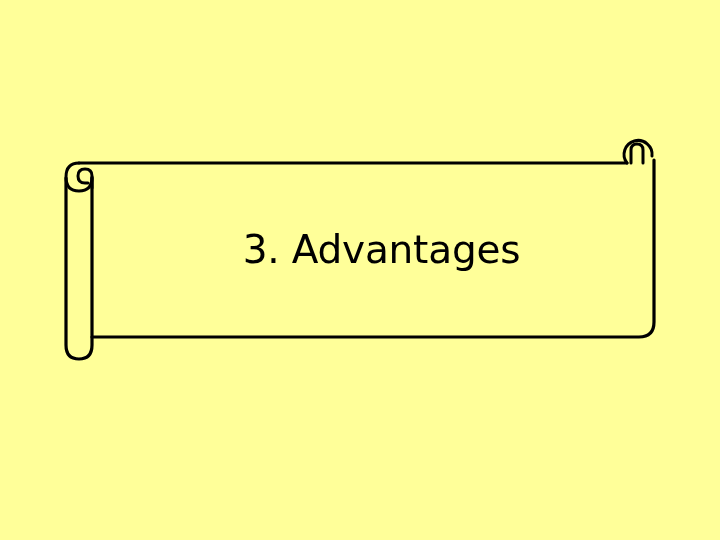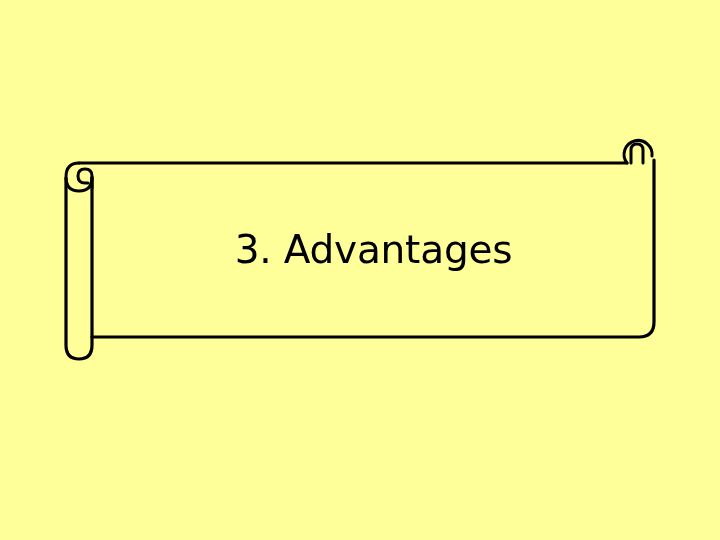--- a/index.html
+++ b/index.html
@@ -40,21 +40,21 @@
     stroke-width: 3;
     stroke-linecap: round;
     stroke-linejoin: round;
   }
   .scroll-fill {
     fill: #FFFF99;
     stroke: none;
   }
   #title-text {
     position: absolute;
-    left: 92px;
+    left: 100px;
     top: 163px;
     width: 563px;
     height: 174px;
     display: flex;
     align-items: center;
     justify-content: center;
     pointer-events: none;
   }
   #title-text .title-label {
     font-family: "DejaVu Sans", "Liberation Sans", sans-serif;

